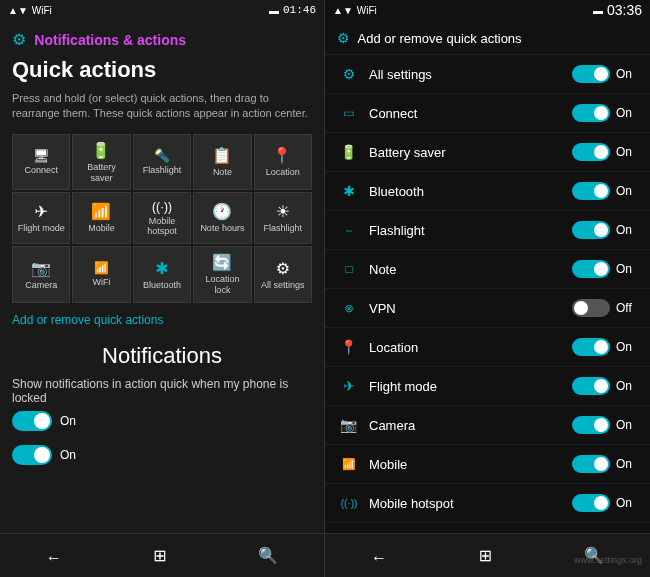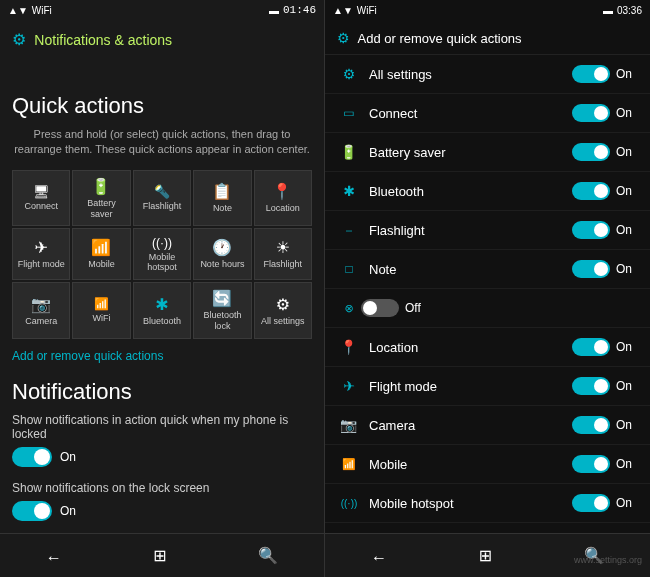--- a/index.html
+++ b/index.html
@@ -48,38 +48,36 @@
       align-items: center;
       gap: 8px;
       padding: 10px 12px 8px 12px;
     }
     .panel-header-icon {
       color: #00b4c8;
       font-size: 16px;
     }
     .panel-header-title {
       font-size: 14px;
-      font-weight: normal;
-      color: #bef264;
+      font-weight: bold;
+      color: #d946ef;
     }
 
     
     .section-title {
       font-size: 22px;
-      font-weight: 400;
+      font-weight: 700;
       color: #fff;
       margin-bottom: 8px;
-      margin-top: 36px;
     }
     .section-desc {
       font-size: 11px;
       color: #aaa;
       margin-bottom: 12px;
       line-height: 1.4;
-      text-align: center;
     }
 
     
     .quick-grid {
       display: grid;
       grid-template-columns: repeat(5, 1fr);
       gap: 2px;
       margin-bottom: 10px;
     }
     .quick-item {
@@ -111,20 +109,21 @@
       text-decoration: none;
       display: block;
       margin-bottom: 16px;
       cursor: pointer;
     }
 
     .notif-section-title {
       font-size: 22px;
       font-weight: 300;
       margin-bottom: 8px;
+      text-align: center;
     }
     .notif-row {
       margin-bottom: 14px;
     }
     .notif-label {
       font-size: 12px;
       color: #ccc;
       margin-bottom: 6px;
     }
     .toggle-row {
@@ -350,42 +349,41 @@
       <div class="quick-item">
         <span class="quick-icon" style="font-size:12px;">📶</span>
         <span class="quick-label">WiFi</span>
       </div>
       <div class="quick-item">
         <span class="quick-icon" style="color:#00b4c8;">✱</span>
         <span class="quick-label">Bluetooth</span>
       </div>
       <div class="quick-item">
         <span class="quick-icon">🔄</span>
-        <span class="quick-label">Bluetooth lock</span>
+        <span class="quick-label">Location lock</span>
       </div>
       <div class="quick-item">
         <span class="quick-icon">⚙</span>
         <span class="quick-label">All settings</span>
       </div>
     </div>
 
     <a class="add-link">Add or remove quick actions</a>
 
     <div class="notif-section-title">Notifications</div>
 
     <div class="notif-row">
       <div class="notif-label">Show notifications in action quick when my phone is locked</div>
       <div class="toggle-row">
         <div class="toggle-on"></div>
         <span class="toggle-label">On</span>
       </div>
     </div>
 
     <div class="notif-row">
-      <div class="notif-label">Show notifications on the lock screen</div>
       <div class="toggle-row">
         <div class="toggle-on"></div>
         <span class="toggle-label">On</span>
       </div>
     </div>
   </div>
 
   <div class="bottom-nav">
     <span class="nav-btn">←</span>
     <span class="nav-btn">⊞</span>
@@ -395,21 +393,21 @@
 
 <div class="right-panel">
 
   <div class="status-bar">
     <div class="status-left">
       <span style="font-size:10px;">▲▼</span>
       <span style="font-size:10px;">WiFi</span>
     </div>
     <div class="status-right">
       <span style="font-size:10px;">▬</span>
-      <span style="font-size:10px;">03:36</span>
+      <span style="font-size:14px;">03:36</span>
     </div>
   </div>
 
   <div class="right-panel-header">
     <span style="color:#00b4c8;font-size:14px;">⚙</span>
     <span style="font-size:13px;color:#fff;">Add or remove quick actions</span>
   </div>
 
   <div class="right-panel-content">
 
@@ -462,20 +460,21 @@
       <span class="settings-row-icon" style="font-size:12px;">□</span>
       <span class="settings-row-label">Note</span>
       <div class="toggle-container">
         <div class="toggle-sm-on"></div>
         <span class="toggle-text">On</span>
       </div>
     </div>
 
     <div class="settings-row">
       <span class="settings-row-icon" style="font-size:11px;">⊗</span>
+      <span class="settings-row-label">VPN</span>
       <div class="toggle-container">
         <div class="toggle-sm-off"></div>
         <span class="toggle-text">Off</span>
       </div>
     </div>
 
     <div class="settings-row">
       <span class="settings-row-icon">📍</span>
       <span class="settings-row-label">Location</span>
       <div class="toggle-container">

